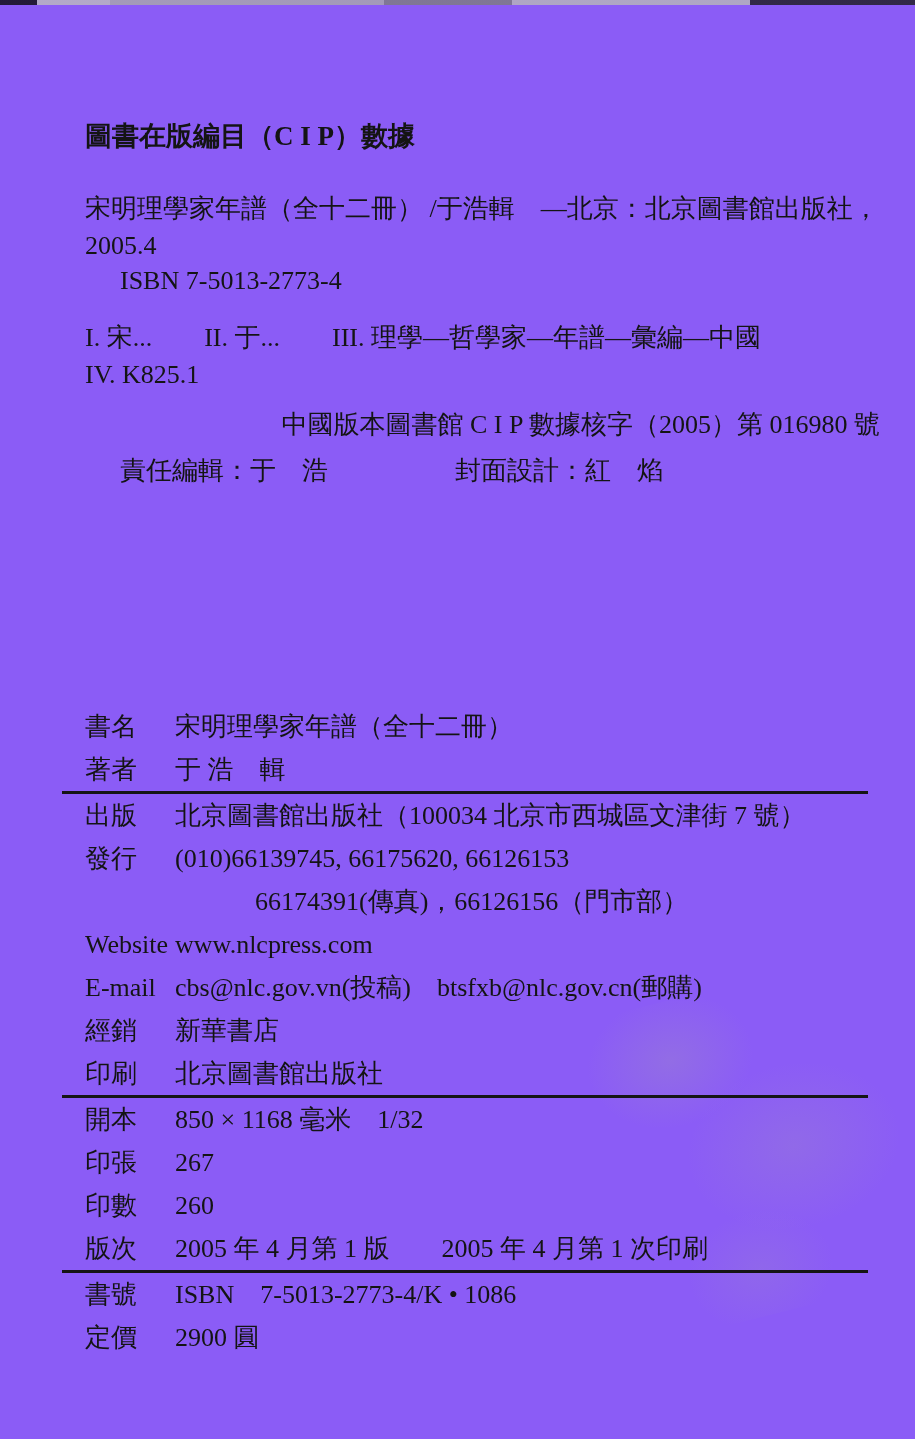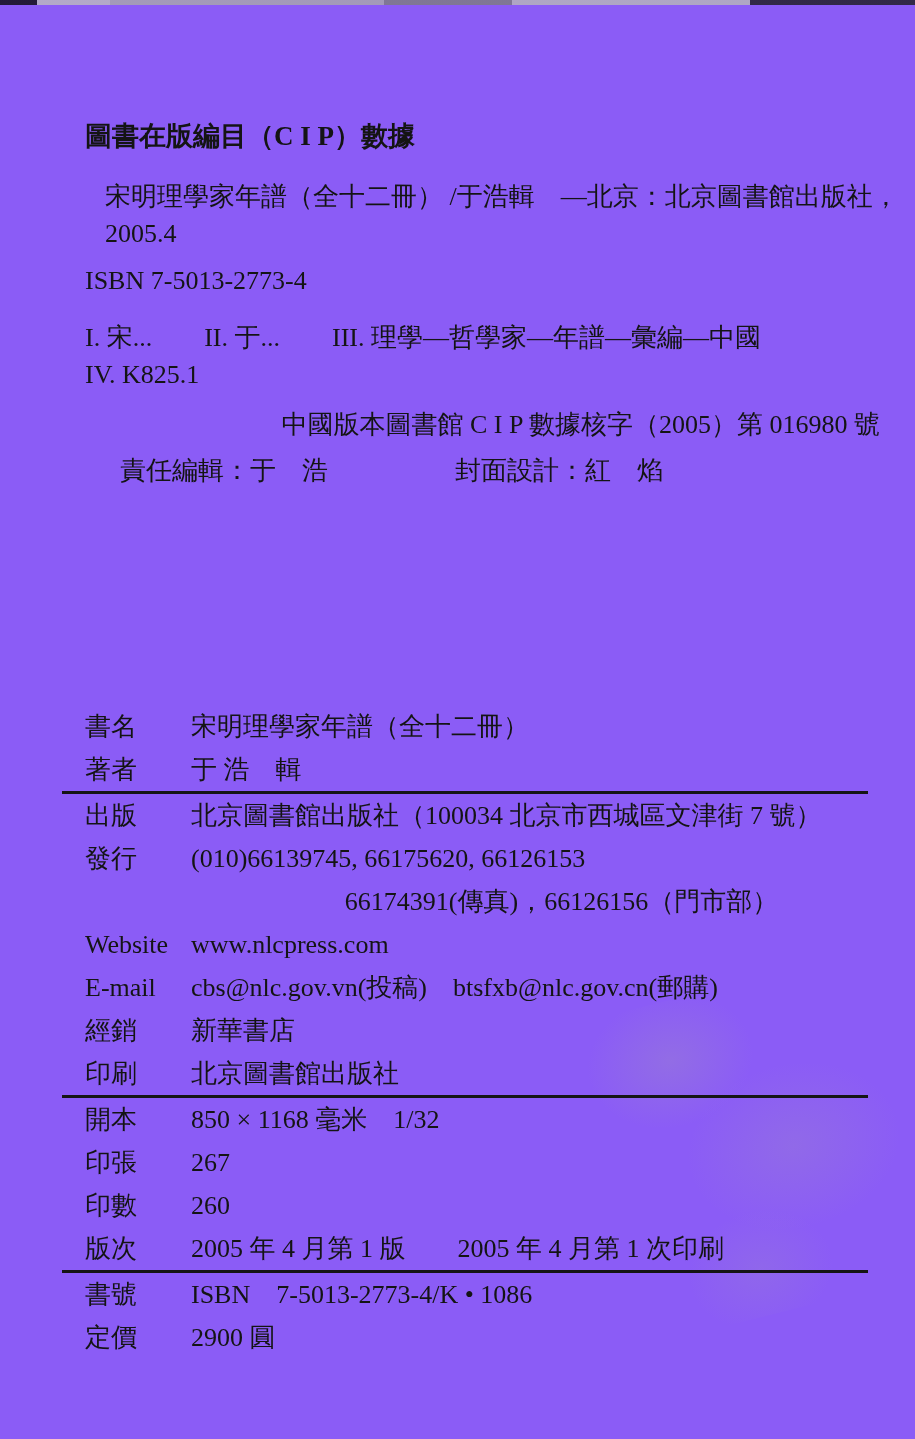--- a/index.html
+++ b/index.html
@@ -28,40 +28,40 @@
       radial-gradient(ellipse 120px 95px at 32% 18%, rgba(175,175,162,.20), transparent 70%),
       radial-gradient(ellipse 150px 115px at 64% 52%, rgba(175,175,162,.16), transparent 72%),
       radial-gradient(ellipse 105px 85px at 44% 86%, rgba(175,175,162,.13), transparent 70%);
     transform:rotate(-14deg);
     pointer-events:none;
   }
 
   
   .cip { position:absolute; left:85px; width:795px; font-size:26px; line-height:37px; }
   .cip-heading  { top:118px; font-weight:bold; font-size:27px; }
-  .cip-title    { top:178px;margin-left:20px; }
-  .cip-isbn     { top:262px; }
+  .cip-title    { top:190px; }
+  .cip-isbn     { top:262px;margin-left:35px; }
   .cip-class    { top:319px; }
   .cip-record   { top:406px;text-align:right; }
   .cip-editors  { top:452px; padding-left:35px; display:flex; gap:127px; font-weight:normal; }
   .abs { position:absolute; }
 
   
   .colophon {
     position:absolute; left:62px; top:705px; width:806px;
     font-size:26px;
   }
   .row {
     display:flex; align-items:center;
     height:43px; line-height:43px;
-    padding-left:23px; white-space:nowrap;gap:16px;
+    padding-left:23px; white-space:nowrap;
   }
   .row .lbl { display:inline-block; min-width:90px; }
   .row .val { display:inline-block; }
-  .row.cont { padding-left:193px;justify-content:center; }
+  .row.cont { padding-left:193px; }
   .rule {
     height:0; border-top:3px solid #151515; width:100%;
   }
 </style>
 </head>
 <body>
 
 <div class="page">
 
   <div class="edge-top"></div>

